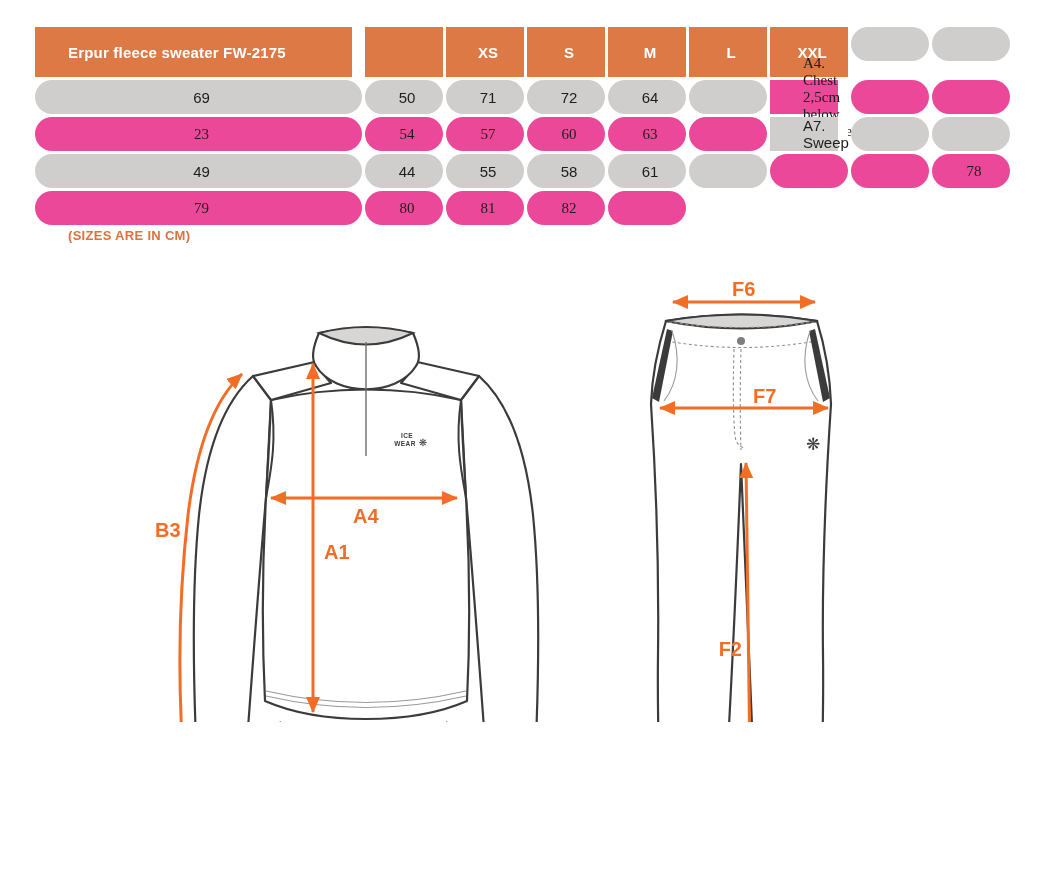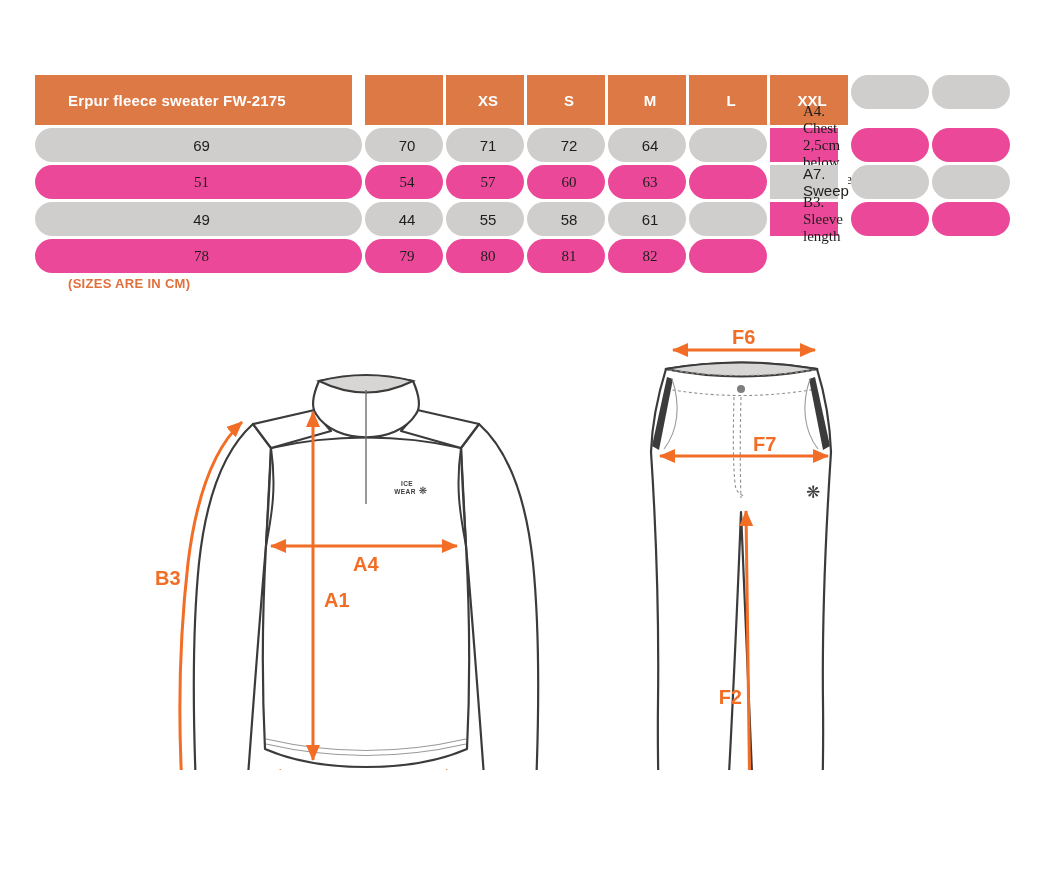--- a/index.html
+++ b/index.html
@@ -1,18 +1,18 @@
 <!DOCTYPE html>
 <html><head>
 <meta charset="utf-8">
 <style>
   html,body { margin:0; padding:0; background:#fff; }
   .page {
     position:relative; width:1039px; height:722px; background:#fff;
-    font-family:"Liberation Sans", sans-serif; overflow:hidden;margin-top:48px;
+    font-family:"Liberation Sans", sans-serif; overflow:hidden;
   }
   
   .size-table {
     position:absolute; left:35px; top:27px;
     display:grid;
     grid-template-columns:327px repeat(8,78px);
     gap:3px;
   }
   .cell { display:flex; align-items:center; box-sizing:border-box;padding-left:6px; }
   .col1 { border-right:10px solid #fff; }
@@ -55,47 +55,46 @@
     <div class="cell head size-cell"></div>
     <div class="cell head size-cell">XS</div>
     <div class="cell head size-cell">S</div>
     <div class="cell head size-cell">M</div>
     <div class="cell head size-cell">L</div>
     <div class="cell head size-cell">XXL</div>
 
     <div class="cell datacell val bg-a"></div>
     <div class="cell datacell val bg-a"></div>
     <div class="cell datacell val bg-a">69</div>
-    <div class="cell datacell val bg-a">70</div>
+    <div class="cell datacell val bg-a">50</div>
     <div class="cell datacell val bg-a">71</div>
     <div class="cell datacell val bg-a">72</div>
     <div class="cell datacell val bg-a">64</div>
     <div class="cell datacell val bg-a"></div>
 
     <div class="cell datacell lbl bg-b col1">A4. Chest 2,5cm below armhole</div>
     <div class="cell datacell val bg-b"></div>
     <div class="cell datacell val bg-b"></div>
-    <div class="cell datacell val bg-b">51</div>
+    <div class="cell datacell val bg-b">23</div>
     <div class="cell datacell val bg-b">54</div>
     <div class="cell datacell val bg-b">57</div>
     <div class="cell datacell val bg-b">60</div>
     <div class="cell datacell val bg-b">63</div>
     <div class="cell datacell val bg-b"></div>
 
     <div class="cell datacell lbl bg-a col1">A7. Sweep</div>
     <div class="cell datacell val bg-a"></div>
     <div class="cell datacell val bg-a"></div>
     <div class="cell datacell val bg-a">49</div>
     <div class="cell datacell val bg-a">44</div>
     <div class="cell datacell val bg-a">55</div>
     <div class="cell datacell val bg-a">58</div>
     <div class="cell datacell val bg-a">61</div>
     <div class="cell datacell val bg-a"></div>
 
-    <div class="cell datacell lbl bg-b col1">B3. Sleeve length</div>
     <div class="cell datacell val bg-b"></div>
     <div class="cell datacell val bg-b"></div>
     <div class="cell datacell val bg-b">78</div>
     <div class="cell datacell val bg-b">79</div>
     <div class="cell datacell val bg-b">80</div>
     <div class="cell datacell val bg-b">81</div>
     <div class="cell datacell val bg-b">82</div>
     <div class="cell datacell val bg-b"></div>
   </div>
 

